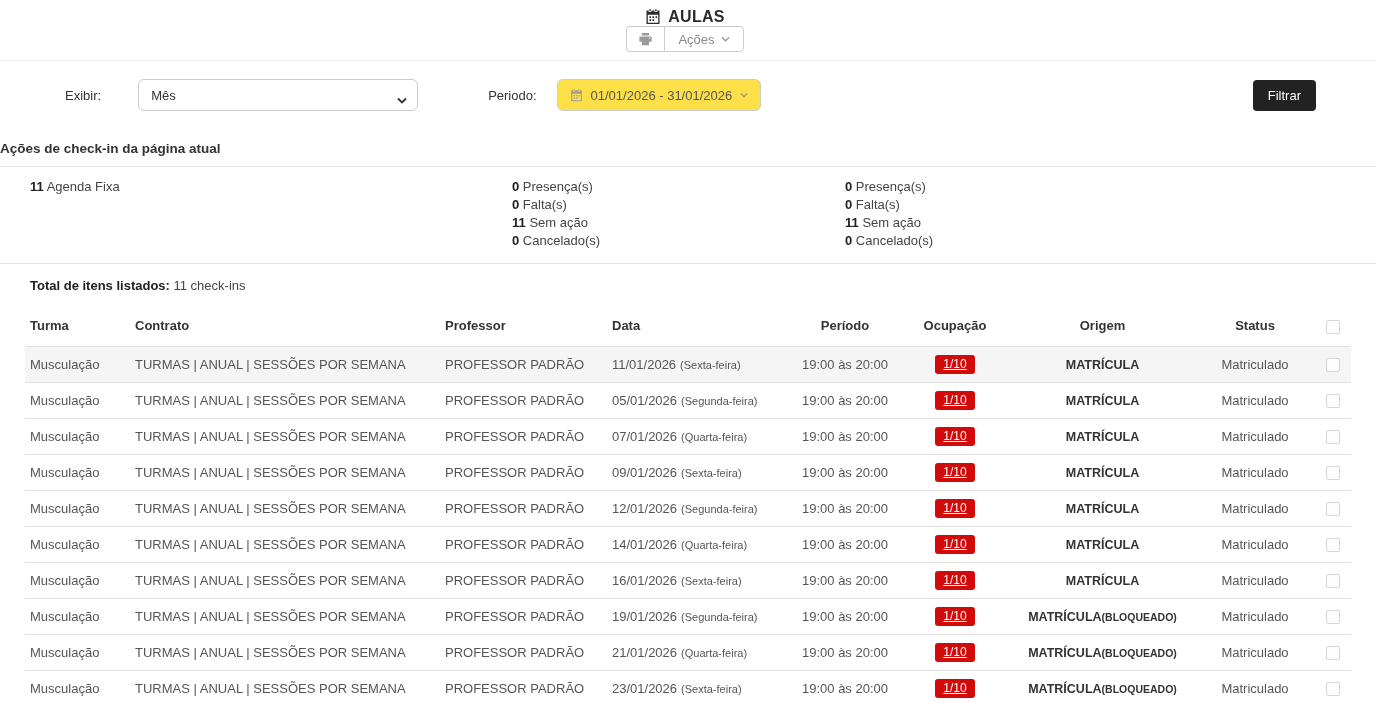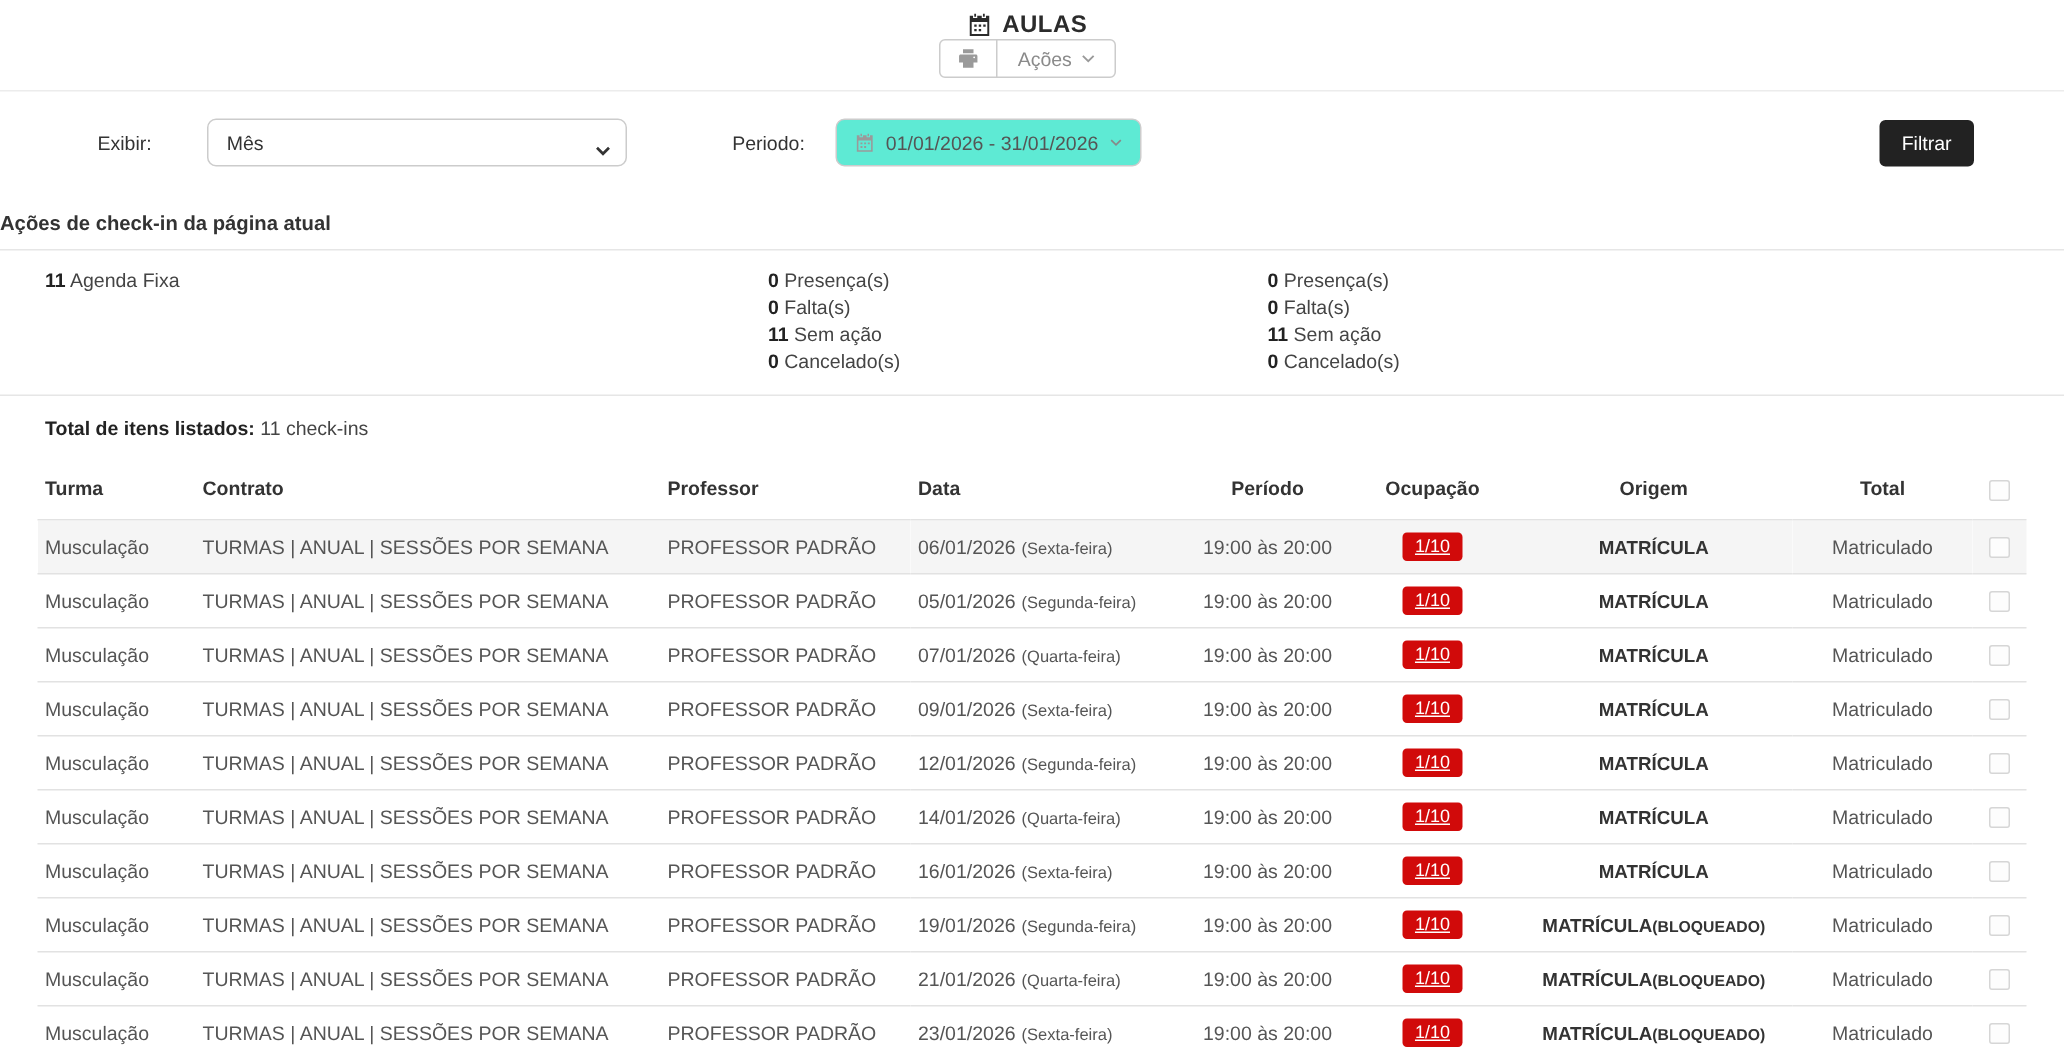--- a/index.html
+++ b/index.html
@@ -27,21 +27,21 @@
   .filter-label { color:#333; font-size:13px; }
   .select-wrap { position:relative; width:280px; height:32px; margin-left:37px; }
   .select-wrap select {
     appearance:none; -webkit-appearance:none; width:100%; height:100%;
     border:1px solid #ccc; border-radius:6px; background:#fff; color:#333;
     font-size:13px; padding:0 26px 0 12px; font-family:"Liberation Sans",sans-serif;
   }
   .select-wrap .chev { position:absolute; right:11px; top:13px; pointer-events:none; }
   .lbl-periodo { margin-left:70px; }
   .date-btn { margin-left:20px; height:32px; min-width:202px; display:flex; align-items:center;
-              gap:8px; background:#5eead4; border:1px solid #ccc; border-radius:6px;
+              gap:8px; background:#fde047; border:1px solid #ccc; border-radius:6px;
               padding:0 12px; color:#555; font-size:13px; cursor:pointer;
               font-family:"Liberation Sans",sans-serif; }
   .filtrar-btn { margin-left:auto; background:#222; color:#fff; border:none; border-radius:4px;
                  padding:8px 15px; font-size:13px; cursor:pointer;
                  font-family:"Liberation Sans",sans-serif; }
 
   
   .summary-titles { display:flex; padding:12px 0 10px; border-bottom:1px solid #e6e6e6;
                     font-weight:bold; font-size:13.5px; color:#333; }
   .summary-values { display:flex; padding:11px 0 13px; border-bottom:1px solid #e6e6e6;
@@ -177,31 +177,31 @@
   </colgroup>
   <thead>
     <tr>
       <th class="first">Turma</th>
       <th>Contrato</th>
       <th>Professor</th>
       <th>Data</th>
       <th class="c">Período</th>
       <th class="c">Ocupação</th>
       <th class="c">Origem</th>
-      <th class="c">Total</th>
+      <th class="c">Status</th>
       <th class="c"><span class="checkbox"></span></th>
     </tr>
   </thead>
   <tbody>
   <tr>
     <td class="first">Musculação</td>
     <td>TURMAS | ANUAL | SESSÕES POR SEMANA</td>
     <td>PROFESSOR PADRÃO</td>
     <td>
-      <span>06/01/2026</span><span class="day">(Sexta-feira)</span>
+      <span>11/01/2026</span><span class="day">(Sexta-feira)</span>
     </td>
     <td class="c">19:00 às 20:00</td>
     <td class="c">
       <span class="badge">1/10</span>
     </td>
     <td class="c">
       <span class="origem">MATRÍCULA</span><span class="origem-extra"></span>
     </td>
     <td class="c status-txt">Matriculado</td>
     <td class="c"><span class="checkbox"></span></td>

